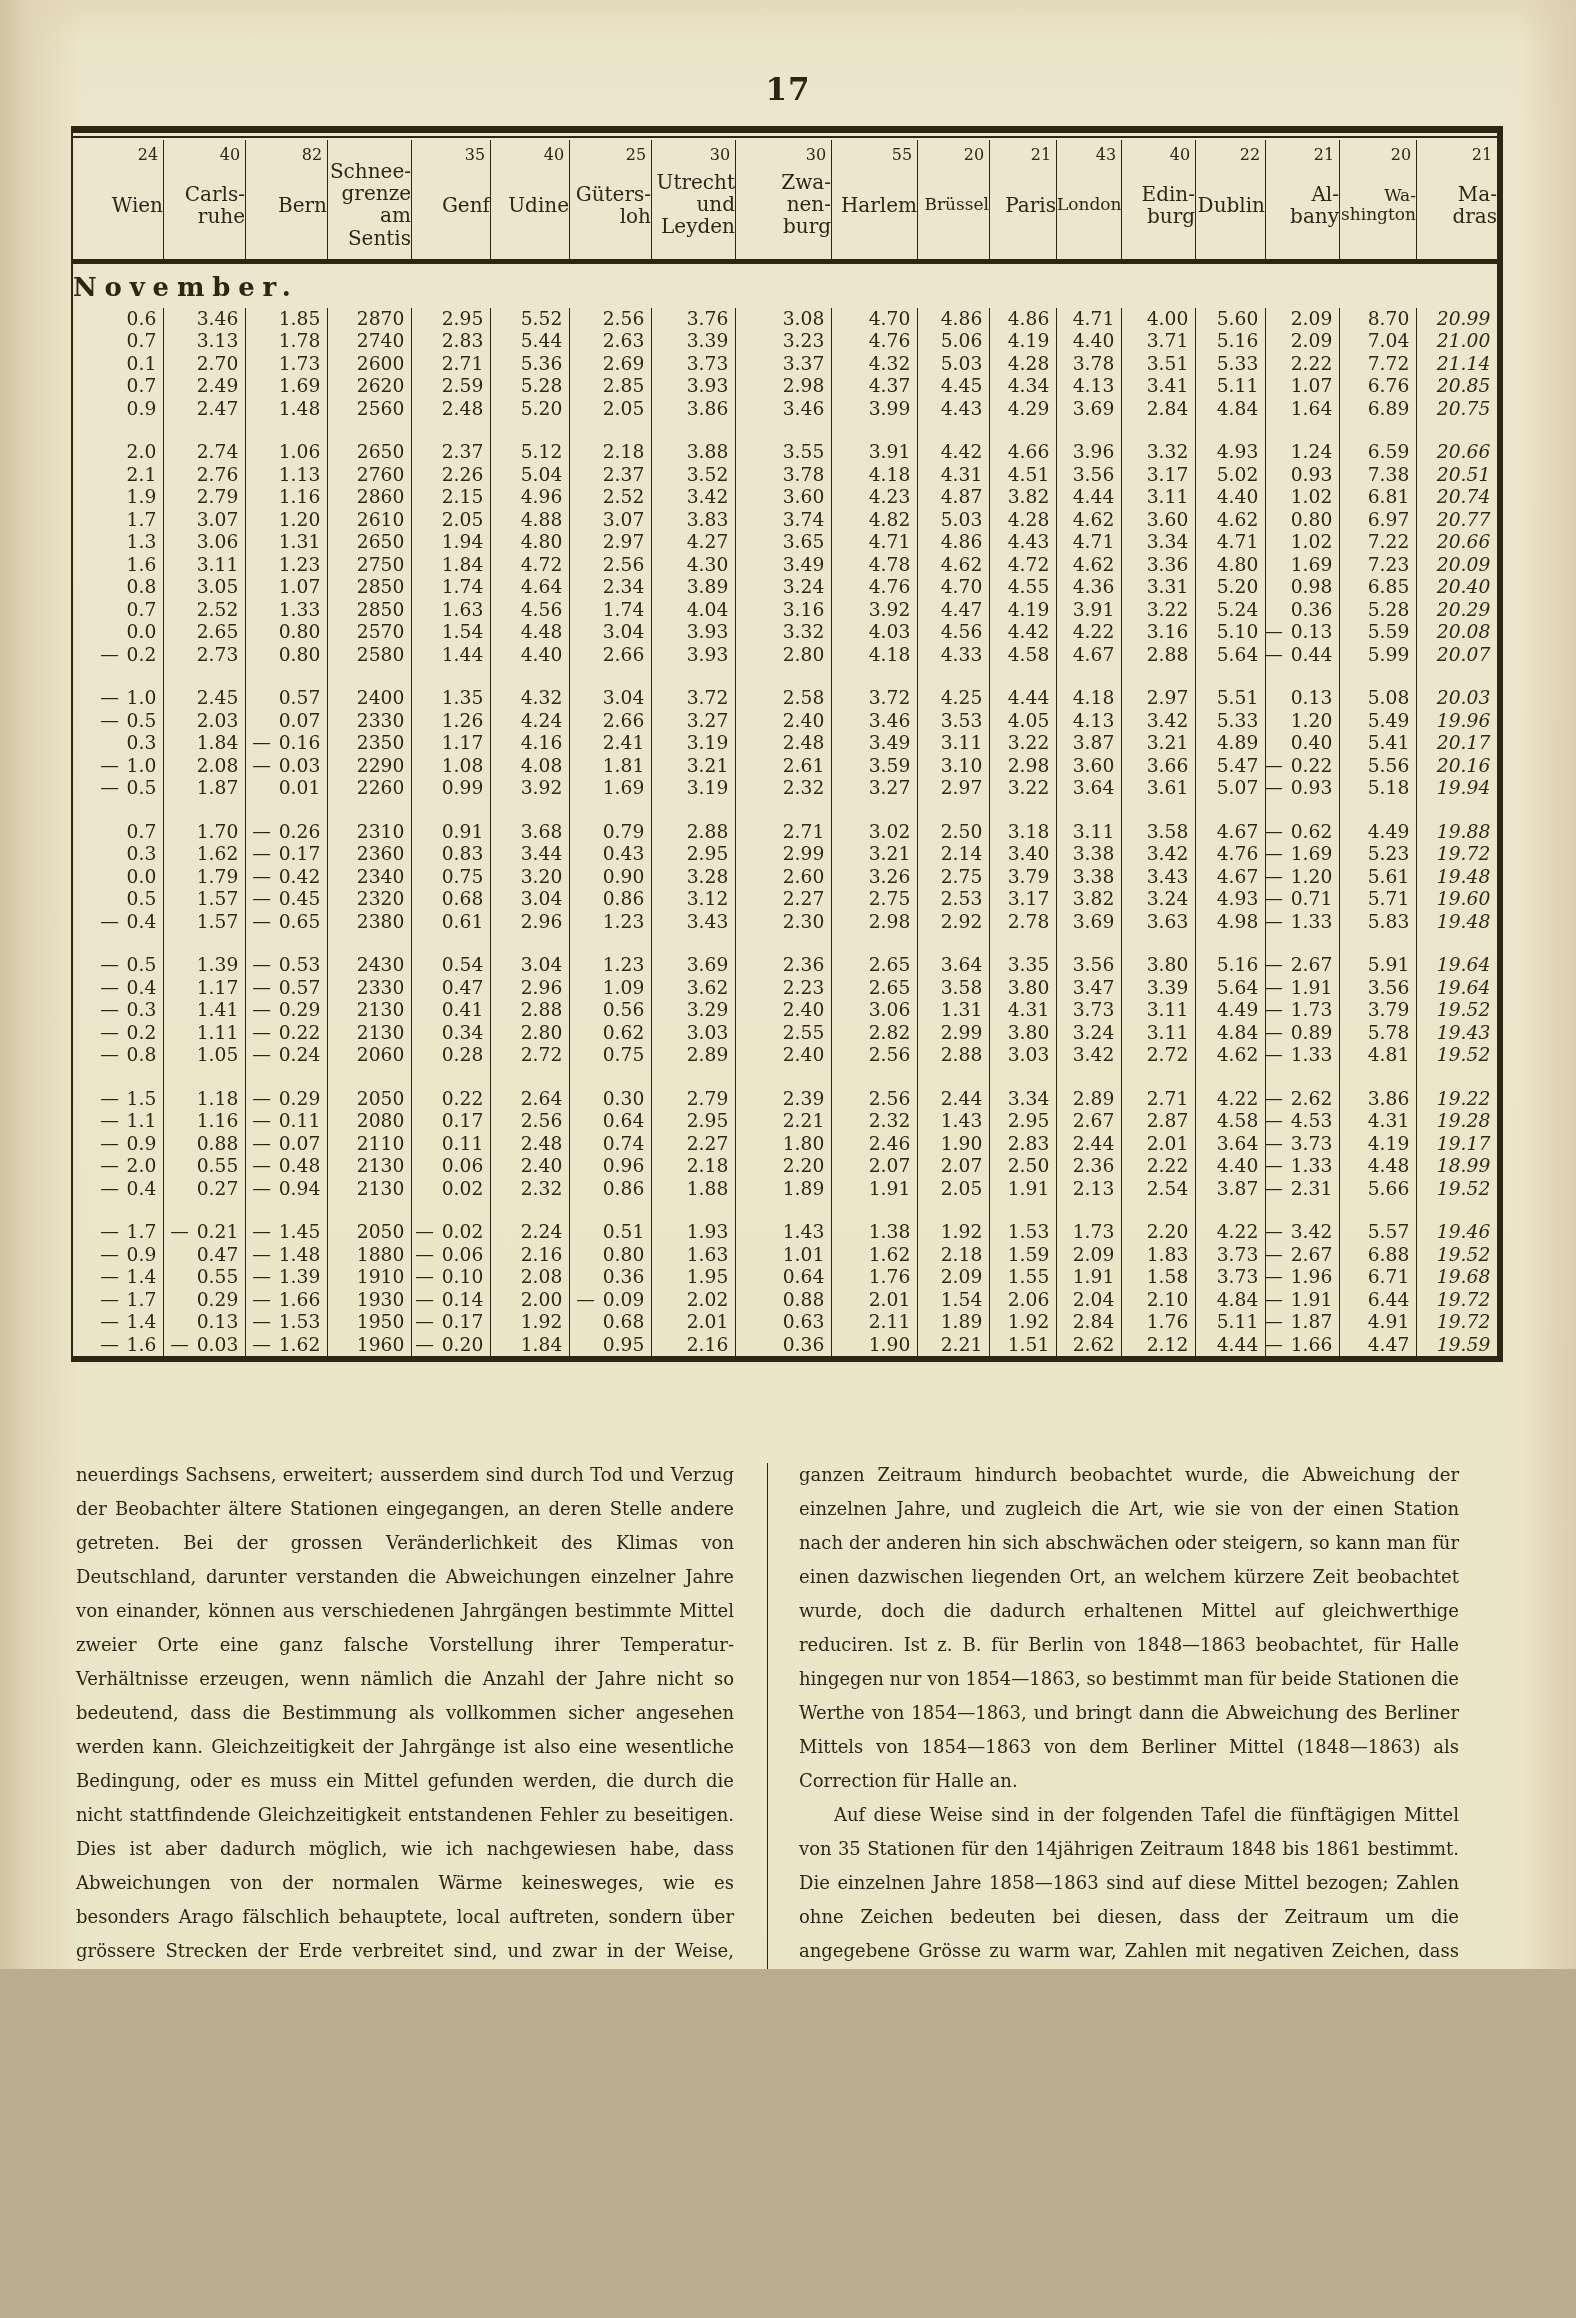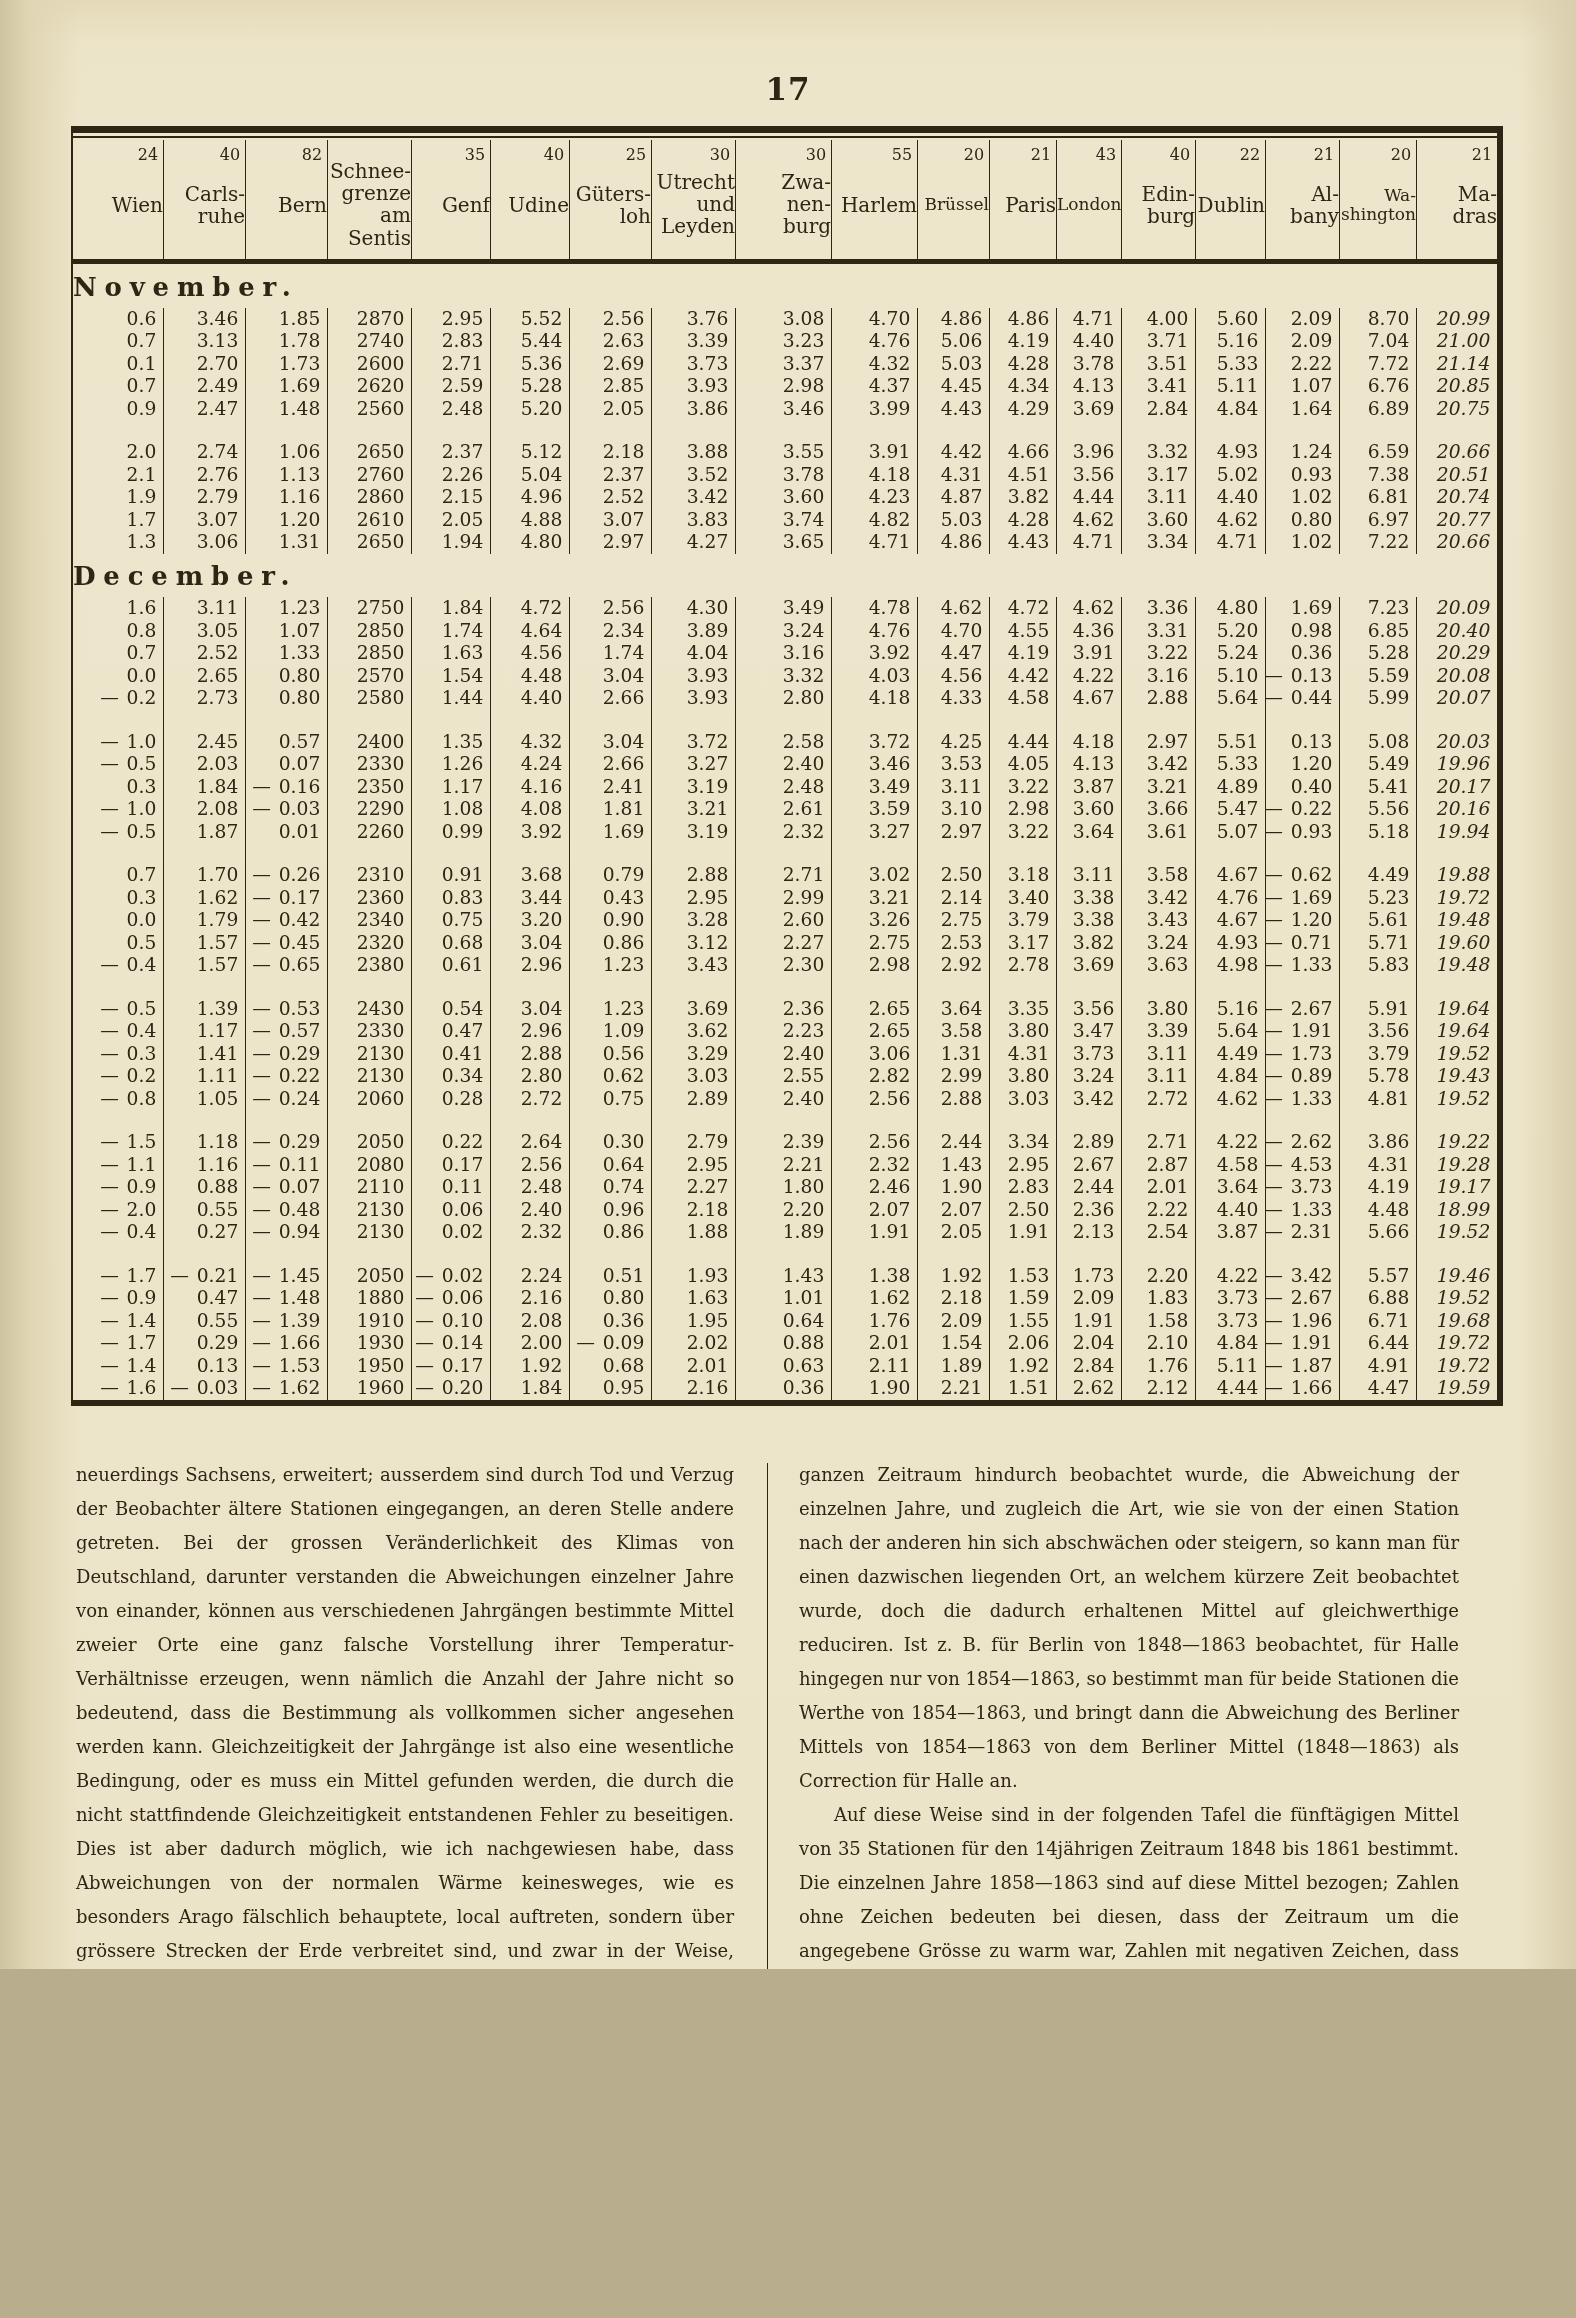--- a/index.html
+++ b/index.html
@@ -179,21 +179,20 @@
         <div class="trow"><div class="td">0.1</div><div class="td">2.70</div><div class="td">1.73</div><div class="td">2600</div><div class="td">2.71</div><div class="td">5.36</div><div class="td">2.69</div><div class="td">3.73</div><div class="td">3.37</div><div class="td">4.32</div><div class="td">5.03</div><div class="td">4.28</div><div class="td">3.78</div><div class="td">3.51</div><div class="td">5.33</div><div class="td">2.22</div><div class="td">7.72</div><div class="td">21.14</div></div>
         <div class="trow"><div class="td">0.7</div><div class="td">2.49</div><div class="td">1.69</div><div class="td">2620</div><div class="td">2.59</div><div class="td">5.28</div><div class="td">2.85</div><div class="td">3.93</div><div class="td">2.98</div><div class="td">4.37</div><div class="td">4.45</div><div class="td">4.34</div><div class="td">4.13</div><div class="td">3.41</div><div class="td">5.11</div><div class="td">1.07</div><div class="td">6.76</div><div class="td">20.85</div></div>
         <div class="trow"><div class="td">0.9</div><div class="td">2.47</div><div class="td">1.48</div><div class="td">2560</div><div class="td">2.48</div><div class="td">5.20</div><div class="td">2.05</div><div class="td">3.86</div><div class="td">3.46</div><div class="td">3.99</div><div class="td">4.43</div><div class="td">4.29</div><div class="td">3.69</div><div class="td">2.84</div><div class="td">4.84</div><div class="td">1.64</div><div class="td">6.89</div><div class="td">20.75</div></div>
         <div class="trow"><div class="td gapcell"></div><div class="td gapcell"></div><div class="td gapcell"></div><div class="td gapcell"></div><div class="td gapcell"></div><div class="td gapcell"></div><div class="td gapcell"></div><div class="td gapcell"></div><div class="td gapcell"></div><div class="td gapcell"></div><div class="td gapcell"></div><div class="td gapcell"></div><div class="td gapcell"></div><div class="td gapcell"></div><div class="td gapcell"></div><div class="td gapcell"></div><div class="td gapcell"></div><div class="td gapcell"></div></div>
         <div class="trow"><div class="td">2.0</div><div class="td">2.74</div><div class="td">1.06</div><div class="td">2650</div><div class="td">2.37</div><div class="td">5.12</div><div class="td">2.18</div><div class="td">3.88</div><div class="td">3.55</div><div class="td">3.91</div><div class="td">4.42</div><div class="td">4.66</div><div class="td">3.96</div><div class="td">3.32</div><div class="td">4.93</div><div class="td">1.24</div><div class="td">6.59</div><div class="td">20.66</div></div>
         <div class="trow"><div class="td">2.1</div><div class="td">2.76</div><div class="td">1.13</div><div class="td">2760</div><div class="td">2.26</div><div class="td">5.04</div><div class="td">2.37</div><div class="td">3.52</div><div class="td">3.78</div><div class="td">4.18</div><div class="td">4.31</div><div class="td">4.51</div><div class="td">3.56</div><div class="td">3.17</div><div class="td">5.02</div><div class="td">0.93</div><div class="td">7.38</div><div class="td">20.51</div></div>
         <div class="trow"><div class="td">1.9</div><div class="td">2.79</div><div class="td">1.16</div><div class="td">2860</div><div class="td">2.15</div><div class="td">4.96</div><div class="td">2.52</div><div class="td">3.42</div><div class="td">3.60</div><div class="td">4.23</div><div class="td">4.87</div><div class="td">3.82</div><div class="td">4.44</div><div class="td">3.11</div><div class="td">4.40</div><div class="td">1.02</div><div class="td">6.81</div><div class="td">20.74</div></div>
         <div class="trow"><div class="td">1.7</div><div class="td">3.07</div><div class="td">1.20</div><div class="td">2610</div><div class="td">2.05</div><div class="td">4.88</div><div class="td">3.07</div><div class="td">3.83</div><div class="td">3.74</div><div class="td">4.82</div><div class="td">5.03</div><div class="td">4.28</div><div class="td">4.62</div><div class="td">3.60</div><div class="td">4.62</div><div class="td">0.80</div><div class="td">6.97</div><div class="td">20.77</div></div>
         <div class="trow"><div class="td">1.3</div><div class="td">3.06</div><div class="td">1.31</div><div class="td">2650</div><div class="td">1.94</div><div class="td">4.80</div><div class="td">2.97</div><div class="td">4.27</div><div class="td">3.65</div><div class="td">4.71</div><div class="td">4.86</div><div class="td">4.43</div><div class="td">4.71</div><div class="td">3.34</div><div class="td">4.71</div><div class="td">1.02</div><div class="td">7.22</div><div class="td">20.66</div></div>
       </div>
-      <div class="sect">December.</div>
       <div class="tgrid">
         <div class="trow"><div class="td">1.6</div><div class="td">3.11</div><div class="td">1.23</div><div class="td">2750</div><div class="td">1.84</div><div class="td">4.72</div><div class="td">2.56</div><div class="td">4.30</div><div class="td">3.49</div><div class="td">4.78</div><div class="td">4.62</div><div class="td">4.72</div><div class="td">4.62</div><div class="td">3.36</div><div class="td">4.80</div><div class="td">1.69</div><div class="td">7.23</div><div class="td">20.09</div></div>
         <div class="trow"><div class="td">0.8</div><div class="td">3.05</div><div class="td">1.07</div><div class="td">2850</div><div class="td">1.74</div><div class="td">4.64</div><div class="td">2.34</div><div class="td">3.89</div><div class="td">3.24</div><div class="td">4.76</div><div class="td">4.70</div><div class="td">4.55</div><div class="td">4.36</div><div class="td">3.31</div><div class="td">5.20</div><div class="td">0.98</div><div class="td">6.85</div><div class="td">20.40</div></div>
         <div class="trow"><div class="td">0.7</div><div class="td">2.52</div><div class="td">1.33</div><div class="td">2850</div><div class="td">1.63</div><div class="td">4.56</div><div class="td">1.74</div><div class="td">4.04</div><div class="td">3.16</div><div class="td">3.92</div><div class="td">4.47</div><div class="td">4.19</div><div class="td">3.91</div><div class="td">3.22</div><div class="td">5.24</div><div class="td">0.36</div><div class="td">5.28</div><div class="td">20.29</div></div>
         <div class="trow"><div class="td">0.0</div><div class="td">2.65</div><div class="td">0.80</div><div class="td">2570</div><div class="td">1.54</div><div class="td">4.48</div><div class="td">3.04</div><div class="td">3.93</div><div class="td">3.32</div><div class="td">4.03</div><div class="td">4.56</div><div class="td">4.42</div><div class="td">4.22</div><div class="td">3.16</div><div class="td">5.10</div><div class="td neg">
             <span>—</span>
             <span>0.13</span>
           </div><div class="td">5.59</div><div class="td">20.08</div></div>
         <div class="trow"><div class="td neg">
             <span>—</span>

